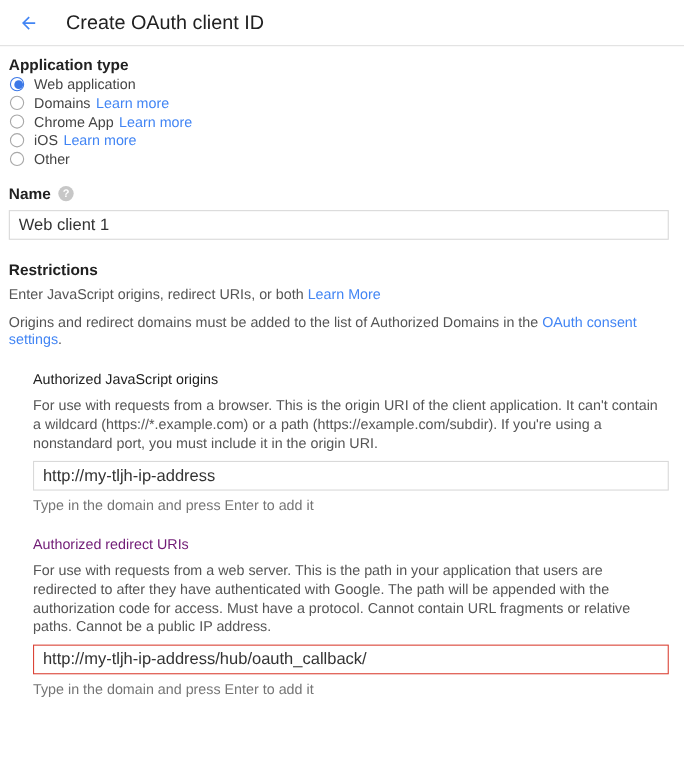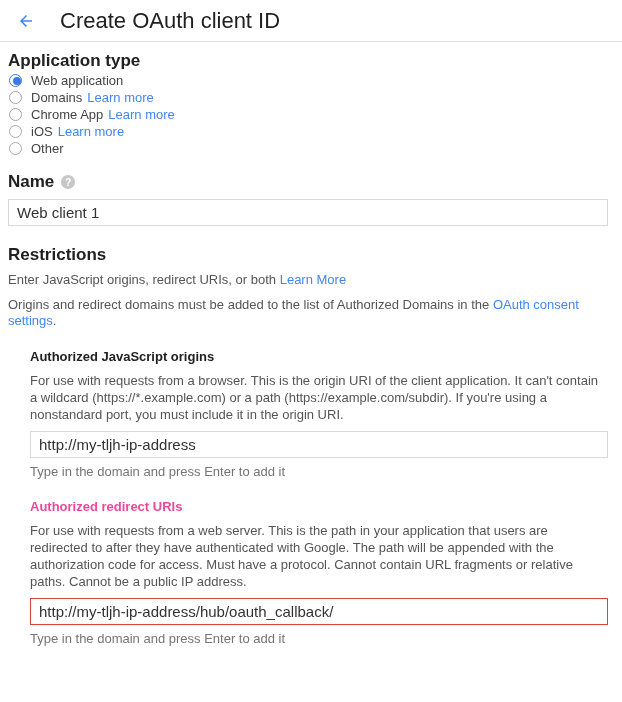--- a/index.html
+++ b/index.html
@@ -8,49 +8,49 @@
     width:622px; min-height:702px;
     font-family:"Liberation Sans", sans-serif;
     font-size:13px; color:#555;
     overflow-x:hidden;
   }
   a { text-decoration:none; color:#4285f4; cursor:pointer; }
 
   
   .header { height:42px; display:flex; align-items:center; border-bottom:1px solid #e0e0e0; padding-left:14px; }
   .back-btn { width:24px; height:24px; display:flex; align-items:center; justify-content:center; cursor:pointer; margin-right:22px; }
-  .page-title { font-size:22px; font-weight:400; color:#212121; }
+  .page-title { font-size:18px; font-weight:400; color:#212121; }
 
   .content { padding:0 14px 24px 8px; }
 
   
   .intro { margin-top:40px; line-height:17px; color:#555; max-width:598px; }
 
   
-  .section-label { font-weight:bold; color:#212121; font-size:17px; }
+  .section-label { font-weight:bold; color:#212121; font-size:14px; }
   .app-type { margin-top:9px; }
   .radio-row { display:flex; align-items:center; height:16px; margin-top:1px; cursor:pointer;text-align:right; }
   .radio { width:13px; height:13px; border-radius:50%; border:1px solid #a8a8a8; margin:0 9px 0 1px; position:relative; flex:0 0 auto; background:#fff; }
   .radio.selected { border-color:#3b78e7; }
   .radio.selected::after { content:""; position:absolute; left:2.5px; top:2.5px; width:8px; height:8px; border-radius:50%; background:#3b78e7; }
   .radio-label { color:#444; margin-right:5px; }
 
   
   .name-row { margin-top:16px; display:flex; align-items:center; gap:7px; }
   .help-icon { width:14px; height:14px; border-radius:50%; background:#c7c7c7; color:#fff; font-size:10px; font-weight:bold; display:flex; align-items:center; justify-content:center; cursor:pointer; }
   .text-input { display:block; margin-top:7px; width:600px; height:27px; border:1px solid #d9d9d9; padding:0 8px; font-family:"Liberation Sans", sans-serif; font-size:15px; color:#333; outline:none; }
 
   
   .restrictions-heading { margin-top:19px; }
   .restrict-line { margin-top:7px; line-height:16px; }
   .restrict-line2 { margin-top:9px; line-height:16px; }
 
   .indent { margin-left:22px; }
-  .sub-heading { font-weight:bold; color:#212121; font-size:13px; margin-top:20px; }
-  .sub-heading.red { color:#ec4899; }
+  .sub-heading { font-weight:normal; color:#212121; font-size:13px; margin-top:20px; }
+  .sub-heading.red { color:#701a75; }
   .desc { margin-top:8px; line-height:17px; color:#555; max-width:576px; }
   .indent .text-input { width:578px; margin-top:8px; }
   .error-input { border:1.5px solid #db4437; }
   .helper { margin-top:6px; color:#757575; }
 </style>
 </head>
 <body>
 
 <div class="header">
   <span class="back-btn">

